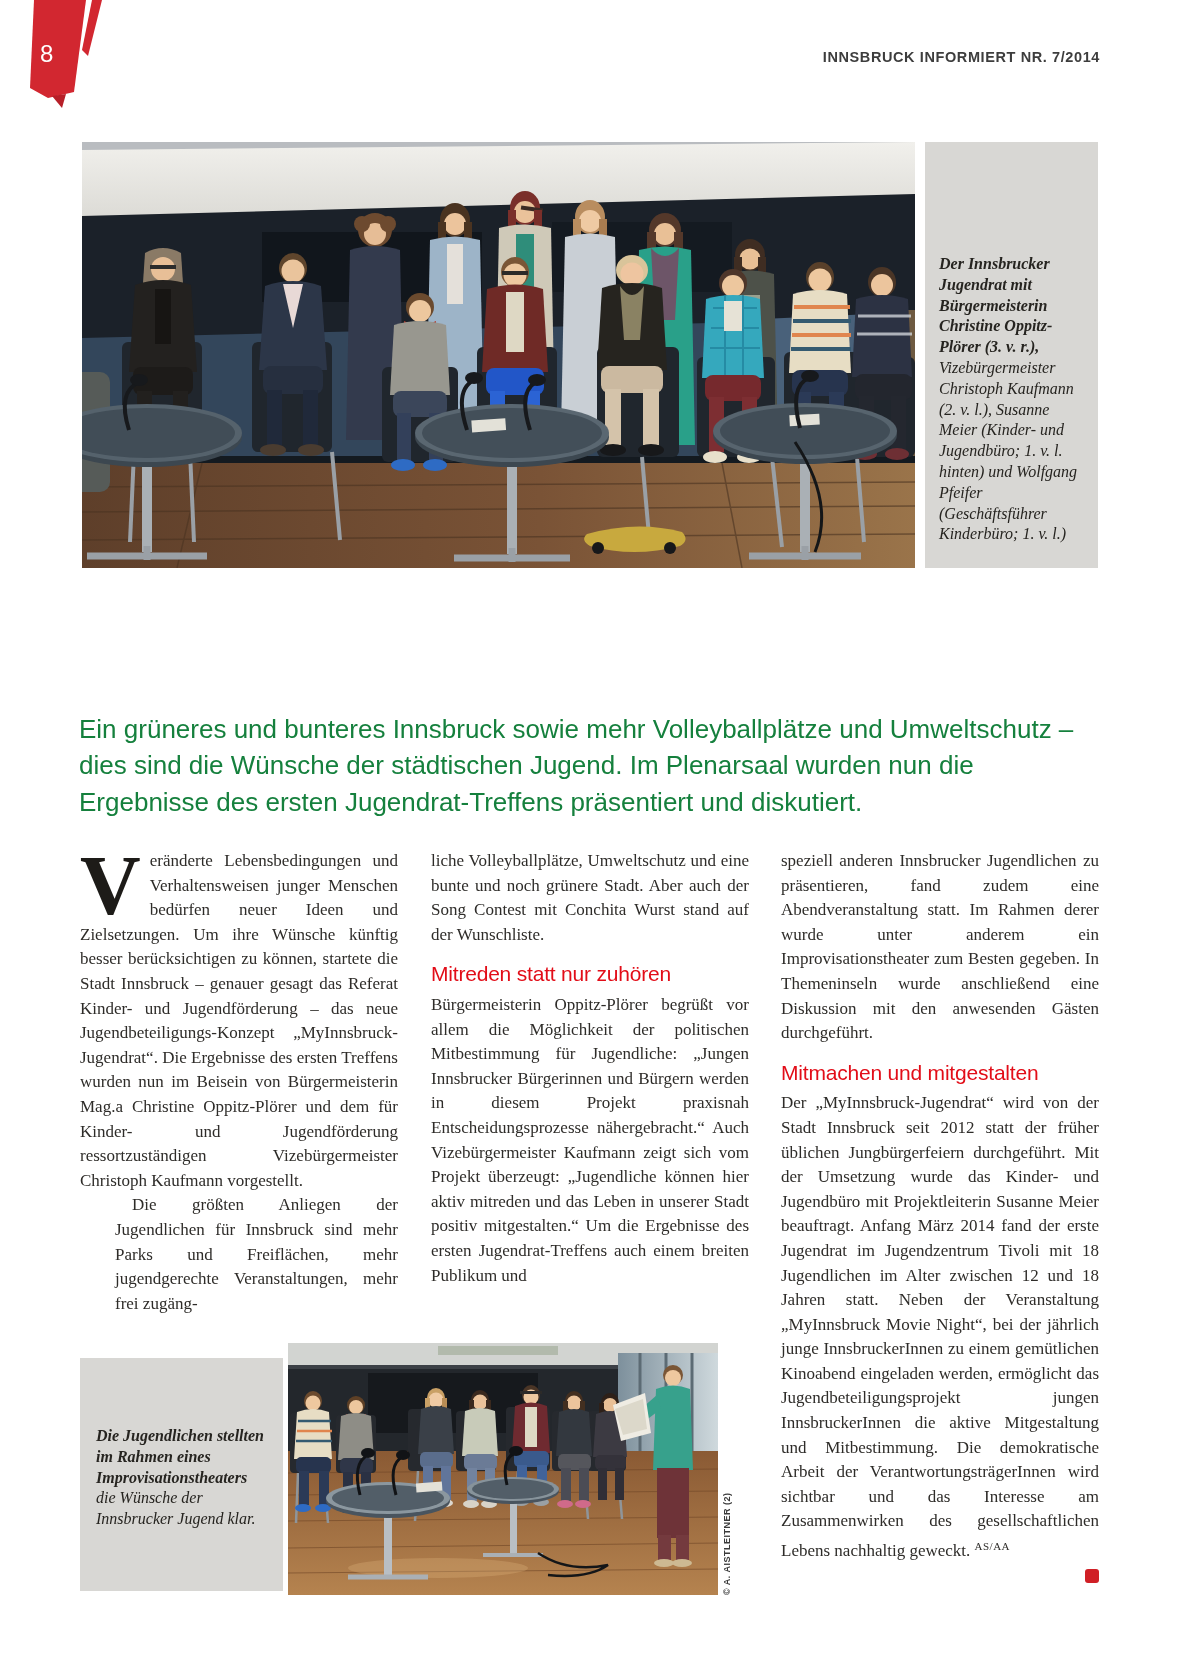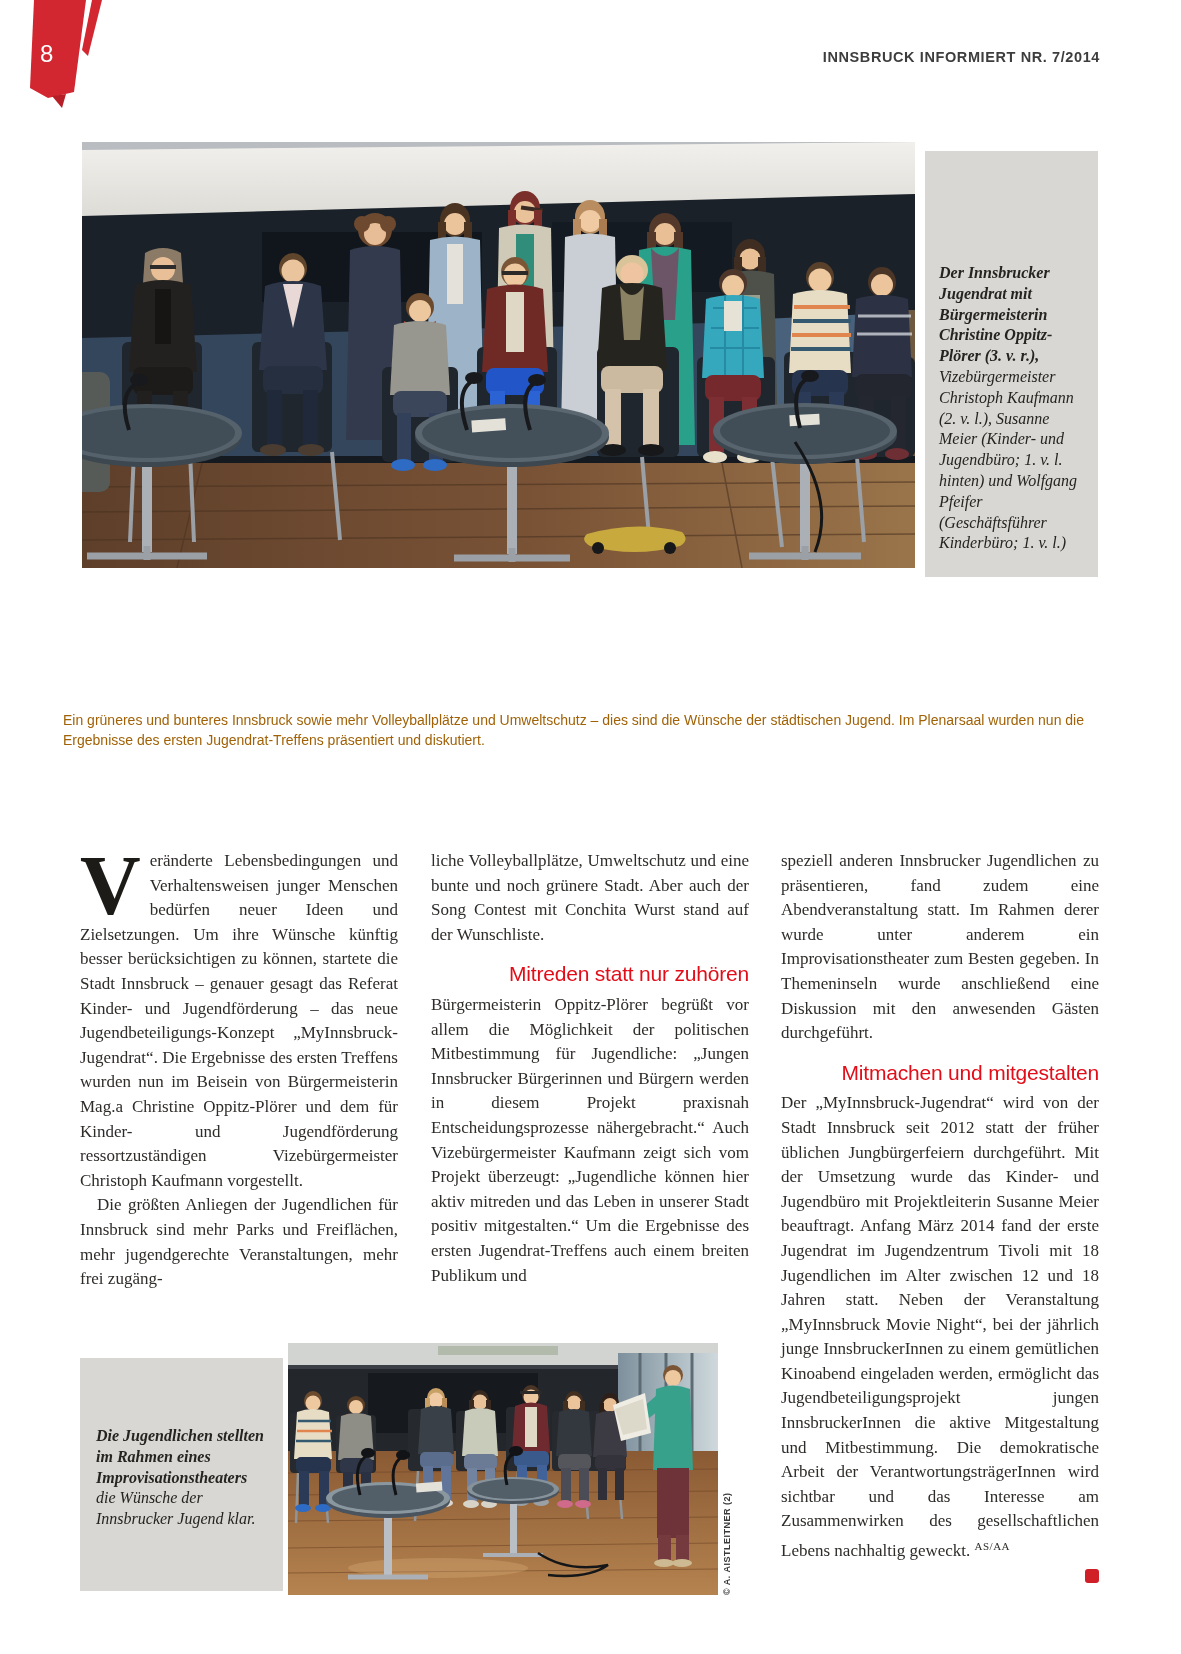--- a/index.html
+++ b/index.html
@@ -14,46 +14,46 @@
   .issue{position:absolute;right:81px;top:49px;font-size:14.5px;letter-spacing:.6px;color:#3d3d3d;
          font-weight:700;white-space:nowrap;}
 
   
   .photo-top{position:absolute;left:82px;top:142px;width:833px;height:426px;overflow:hidden;}
   .photo-bottom{position:absolute;left:288px;top:1343px;width:430px;height:252px;overflow:hidden;}
   .photo-top svg,.photo-bottom svg{display:block;width:100%;height:100%;}
 
   
   .caption-box1{position:absolute;left:925px;top:142px;width:173px;height:426px;background:#d8d7d4;
-                box-sizing:border-box;padding:112px 13px 0 14px;margin-top:9px;}
+                box-sizing:border-box;padding:112px 13px 0 14px;}
   .caption-box2{position:absolute;left:80px;top:1358px;width:203px;height:233px;background:#d8d7d4;
                 box-sizing:border-box;padding:68px 16px 0 16px;}
   .caption{font-family:"Liberation Serif",serif;font-style:italic;font-size:16px;line-height:1.3;
            color:#262420;}
   .caption b{font-weight:700;}
 
   .credit{position:absolute;left:722px;top:1595px;width:250px;transform:rotate(-90deg);
           transform-origin:0 0;font-size:9px;font-weight:700;letter-spacing:.5px;color:#3a3a3a;}
 
   
   .headline{position:absolute;left:78px;top:596px;font-size:45px;line-height:1.16;color:#373737;
             letter-spacing:-1px;font-weight:400;}
-  .lead{position:absolute;left:63px;top:711px;width:1023px;font-size:14px;line-height:1.4;
-        color:#a16207;}
+  .lead{position:absolute;left:79px;top:711px;width:1023px;font-size:26px;line-height:1.4;
+        color:#15803d;}
 
   
   .col{position:absolute;top:849px;width:318px;font-family:"Liberation Serif",serif;
        font-size:17px;line-height:24.6px;color:#2e2c29;text-align:justify;hyphens:auto;}
   .col1{left:80px;} .col2{left:431px;} .col3{left:781px;}
   .col p{margin:0;}
-  .col p.indent{text-indent:17px;}
+  .col p.indent{text-indent:17px;margin-left:35px;}
   .dropcap{float:left;font-family:"Liberation Serif",serif;font-weight:700;font-size:84px;
            line-height:62px;padding:6px 9px 0 0;color:#1d1b18;}
   .subhead{font-family:"Liberation Sans",sans-serif;font-size:21px;color:#e20d18;
-           margin:15px 0 6px 0;text-align:right;font-weight:400;letter-spacing:-.2px;}
+           margin:15px 0 6px 0;text-align:left;font-weight:400;letter-spacing:-.2px;}
   .initials{font-size:11px;letter-spacing:.5px;vertical-align:6px;font-family:"Liberation Serif",serif;}
   .endmark{position:absolute;left:1085px;top:1569px;width:14px;height:14px;background:#d01f26;
            border-radius:3px;}
 </style>
 </head>
 <body>
 
 <div class="page">
 
   <svg class="abs" style="left:22px;top:0;" width="92" height="112" viewBox="0 0 92 112">

